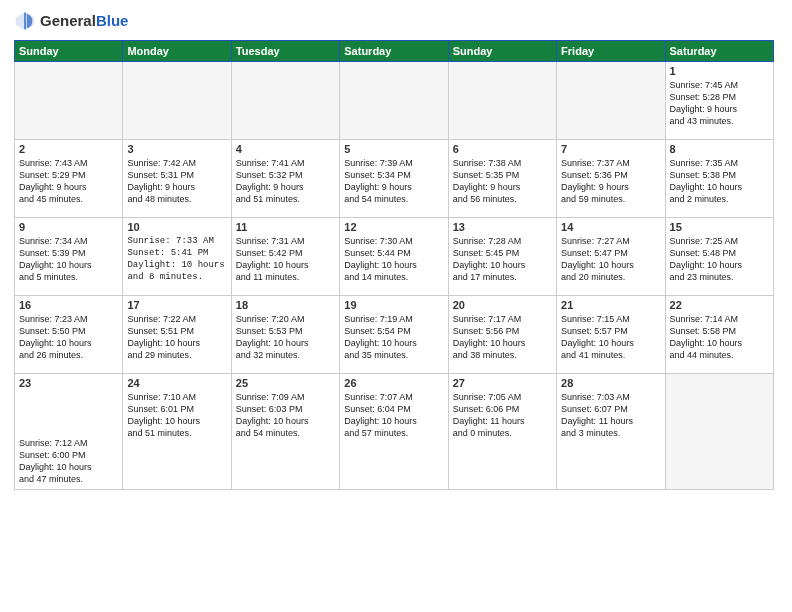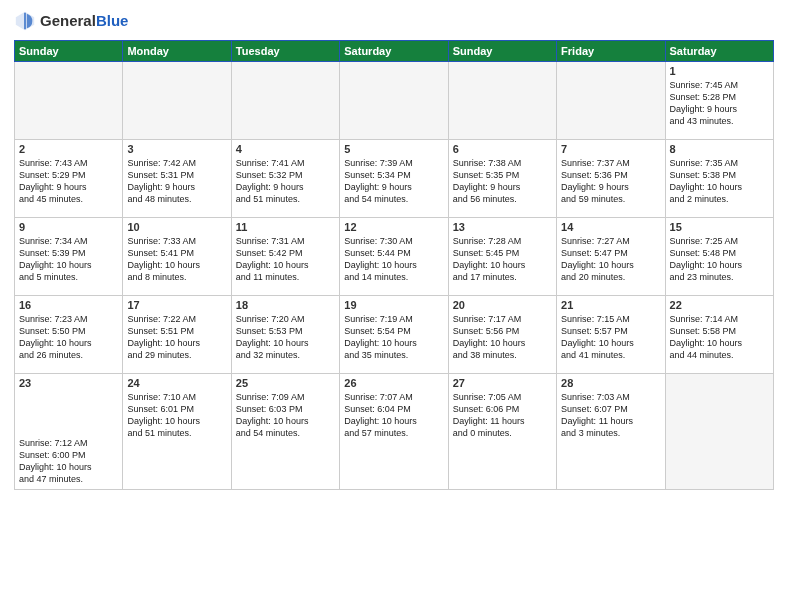--- a/index.html
+++ b/index.html
@@ -188,21 +188,21 @@
         <tr>
           <td>
             <span class="day-num">9</span>
             <div class="day-info" style="white-space: pre-line;">Sunrise: 7:34 AM
 Sunset: 5:39 PM
 Daylight: 10 hours
 and 5 minutes.</div>
           </td>
           <td>
             <span class="day-num">10</span>
-            <div class="day-info" style="white-space: pre-line;">Sunrise: 7:33 AM
+            <div class="day-info" style="white-space: pre-line; font-family: Liberation Mono, monospace;">Sunrise: 7:33 AM
 Sunset: 5:41 PM
 Daylight: 10 hours
 and 8 minutes.</div>
           </td>
           <td>
             <span class="day-num">11</span>
             <div class="day-info" style="white-space: pre-line;">Sunrise: 7:31 AM
 Sunset: 5:42 PM
 Daylight: 10 hours
 and 11 minutes.</div>

